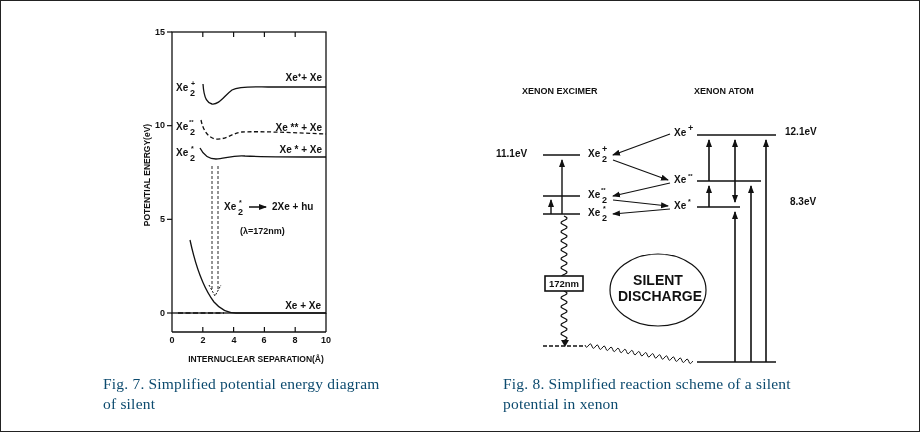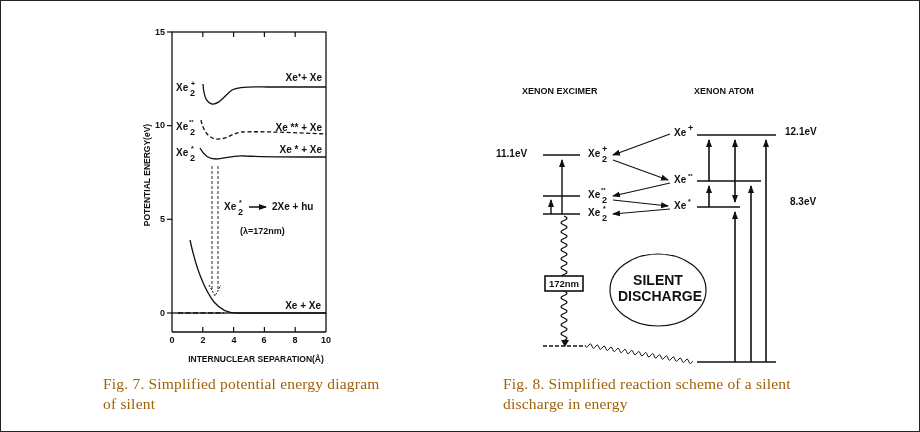--- a/index.html
+++ b/index.html
@@ -1,20 +1,20 @@
 <!DOCTYPE html>
 <html><head>
 <meta charset="utf-8">
 <style>
   html,body{margin:0;padding:0;background:#fff;}
   body{width:920px;height:432px;position:relative;overflow:hidden;font-family:"Liberation Sans",sans-serif;}
   #frame{position:absolute;left:0;top:0;width:918px;height:430px;border:1px solid #222;}
   svg{position:absolute;left:0;top:0;}
   .lbl{font-family:"Liberation Sans",sans-serif;font-weight:bold;fill:#111;}
-  .cap{position:absolute;font-family:"Liberation Serif",serif;font-size:15.5px;color:#a16207;line-height:20px;letter-spacing:0.2px;}
+  .cap{position:absolute;font-family:"Liberation Serif",serif;font-size:15.5px;color:#0c4a6e;line-height:20px;letter-spacing:0.2px;}
 </style>
 </head>
 <body>
 
 <div id="frame"></div>
 
 <svg width="920" height="432" viewBox="0 0 920 432">
   <defs>
     <marker id="ah" markerWidth="8" markerHeight="8" refX="7" refY="4" orient="auto" markerUnits="userSpaceOnUse">
       <path d="M0,1 L8,4 L0,7 Z" fill="#111"></path>
@@ -180,14 +180,14 @@
     <text class="lbl" font-size="14" x="660" y="301" text-anchor="middle">DISCHARGE</text>
   </g>
 </svg>
 
 <div class="cap" style="left:103px;top:374px;">
   <div>Fig. 7. Simplified potential energy diagram</div>
   <div>of silent</div>
 </div>
 <div class="cap" style="left:503px;top:374px;font-family:Liberation Serif, serif;">
   <div>Fig. 8. Simplified reaction scheme of a silent</div>
-  <div>discharge in energy</div>
+  <div>potential in xenon</div>
 </div>
 
 </body></html>

